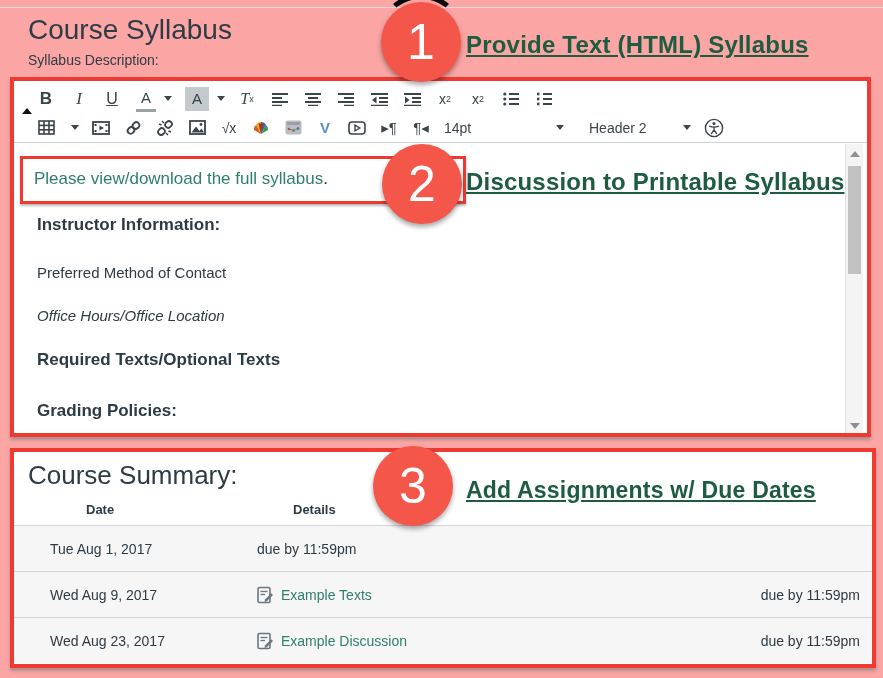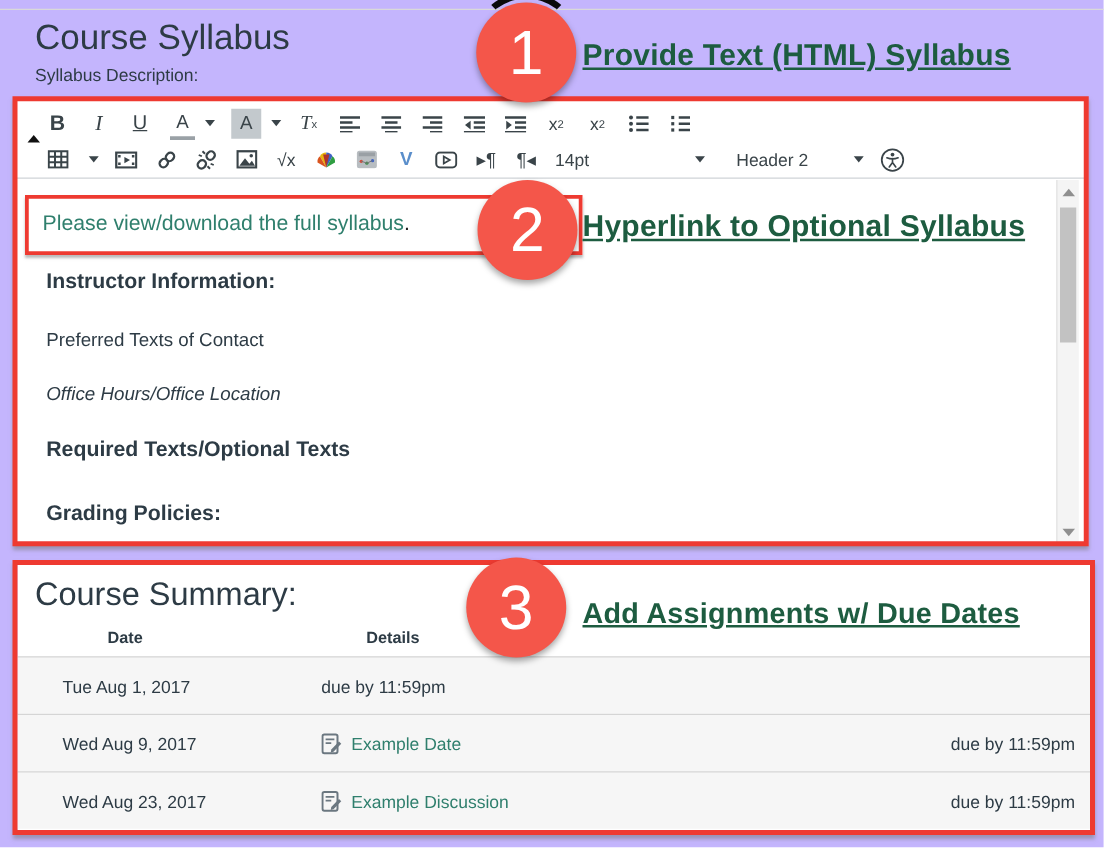--- a/index.html
+++ b/index.html
@@ -1,18 +1,18 @@
 <!DOCTYPE html>
 <html><head>
 <meta charset="utf-8">
 <style>
   html,body{margin:0;padding:0;background:#fff;width:883px;height:678px;overflow:hidden;
     font-family:"Liberation Sans","DejaVu Sans",sans-serif;color:#2d3b45;-webkit-font-smoothing:antialiased;}
   .abs{position:absolute;}
-  #stage{position:relative;width:883px;height:678px;background:#c4b5fd;}
+  #stage{position:relative;width:883px;height:678px;background:#fca5a5;}
 
   
   .top-rule{left:0;top:7px;width:883px;height:1px;background:#d9d9d9;}
   .black-arc{left:383px;top:-6px;width:66px;height:52px;border:5px solid transparent;border-top-color:#0a0a0a;border-radius:50%;}
 
   
   .h1{left:28px;top:14px;font-size:28px;font-weight:400;color:#2d3b45;}
   .sublabel{left:28px;top:52px;font-size:14px;color:#2d3b45;}
 
   
@@ -306,38 +306,38 @@
     <div class="ed-content">
       <div class="abs red-box-inner" style="left:7px;top:13px;width:440px;height:42px;"></div>
       <div class="link-line">
         <span>
           <a class="teal-link">Please view/download the full syllabus</a><span class="link-dot">.</span>
         </span>
       </div>
 
       <div class="ed-body" id="ed-body">
           <p class="p-bold" style="margin-top: 0px;">Instructor Information:</p>
-          <p class="p-norm" style="margin-top: 29px;">Preferred Texts of Contact</p>
+          <p class="p-norm" style="margin-top: 29px;">Preferred Method of Contact</p>
           <p class="p-norm" style="margin-top: 26px; font-style: italic;">Office Hours/Office Location</p>
           <p class="p-bold" style="margin-top: 26px;">Required Texts/Optional Texts</p>
           <p class="p-bold" style="margin-top: 31px;">Grading Policies:</p>
         </div>
 
       <div class="scrollbar">
         <div class="sb-arrow sb-up"></div>
         <div class="sb-thumb"></div>
         <div class="sb-arrow sb-down"></div>
       </div>
     </div>
   </div>
 
   <div class="abs num-circle" style="left:382px;top:144px;">
     <span>2</span>
   </div>
-  <a class="abs green-link" style="left:466px;top:168px;font-size:24px;">Hyperlink to Optional Syllabus</a>
+  <a class="abs green-link" style="left:466px;top:168px;font-size:24px;">Discussion to Printable Syllabus</a>
 
   <div class="abs red-box" style="left:10px;top:448px;width:858px;height:212px;"></div>
 
   <div class="abs summary">
     <div class="h2">Course Summary:</div>
     <div class="cs-headrow">
       <span class="col-date">Date</span>
       <span class="col-details">Details</span>
     </div>
     <div class="cs-rows" id="cs-rows">
@@ -349,21 +349,21 @@
           <span class="cell-date">Wed Aug 9, 2017</span>
           <span class="cell-item">
             <span class="assign-icon">
               <svg width="17" height="18" viewBox="0 0 17 18">
                 <rect x="1" y="1.5" width="12" height="15" rx="1.5" fill="none" stroke="#6b7780" stroke-width="1.6"></rect>
                 <line x1="3.5" y1="5.5" x2="10.5" y2="5.5" stroke="#6b7780" stroke-width="1.3"></line>
                 <line x1="3.5" y1="8.5" x2="8" y2="8.5" stroke="#6b7780" stroke-width="1.3"></line>
                 <path d="M8 13.5 L14.2 7.2 L16 9 L9.8 15.3 L7.6 15.9 Z" fill="#6b7780"></path>
               </svg>
             </span>
-            <a>Example Date</a>
+            <a>Example Texts</a>
           </span>
           <span class="cell-due">due by 11:59pm</span>
         </div>
         <div class="cs-row">
           <span class="cell-date">Wed Aug 23, 2017</span>
           <span class="cell-item">
             <span class="assign-icon">
               <svg width="17" height="18" viewBox="0 0 17 18">
                 <rect x="1" y="1.5" width="12" height="15" rx="1.5" fill="none" stroke="#6b7780" stroke-width="1.6"></rect>
                 <line x1="3.5" y1="5.5" x2="10.5" y2="5.5" stroke="#6b7780" stroke-width="1.3"></line>

